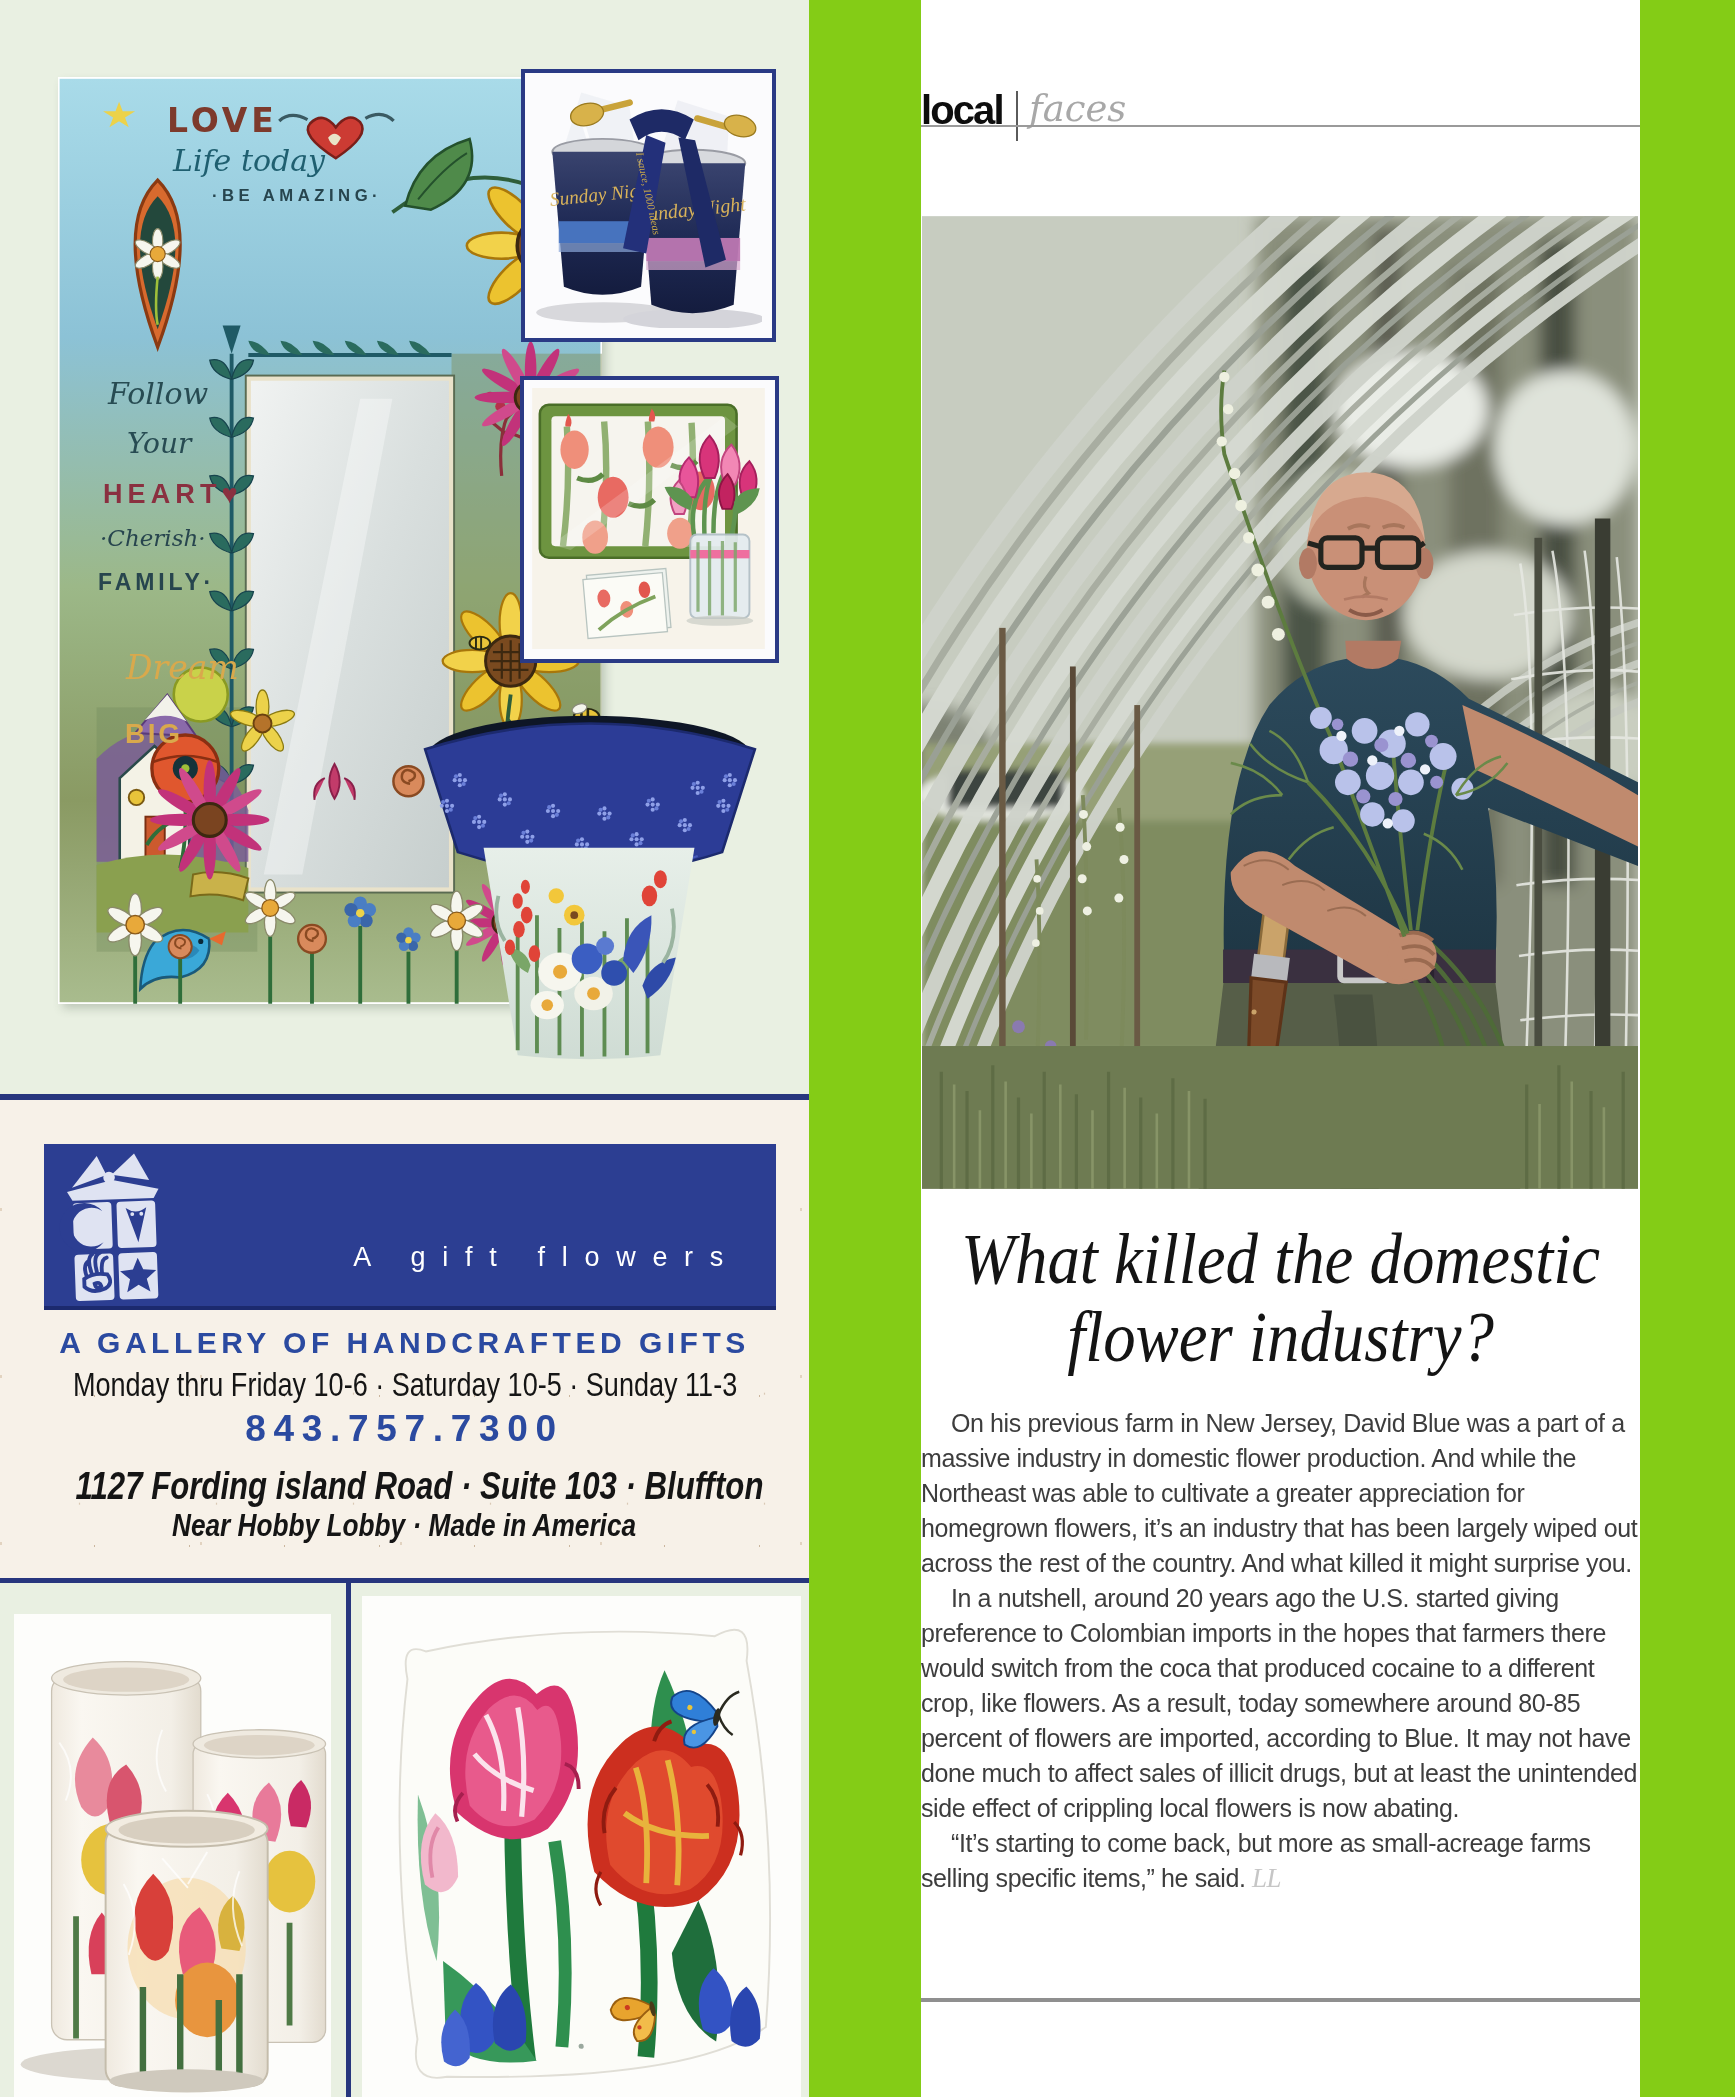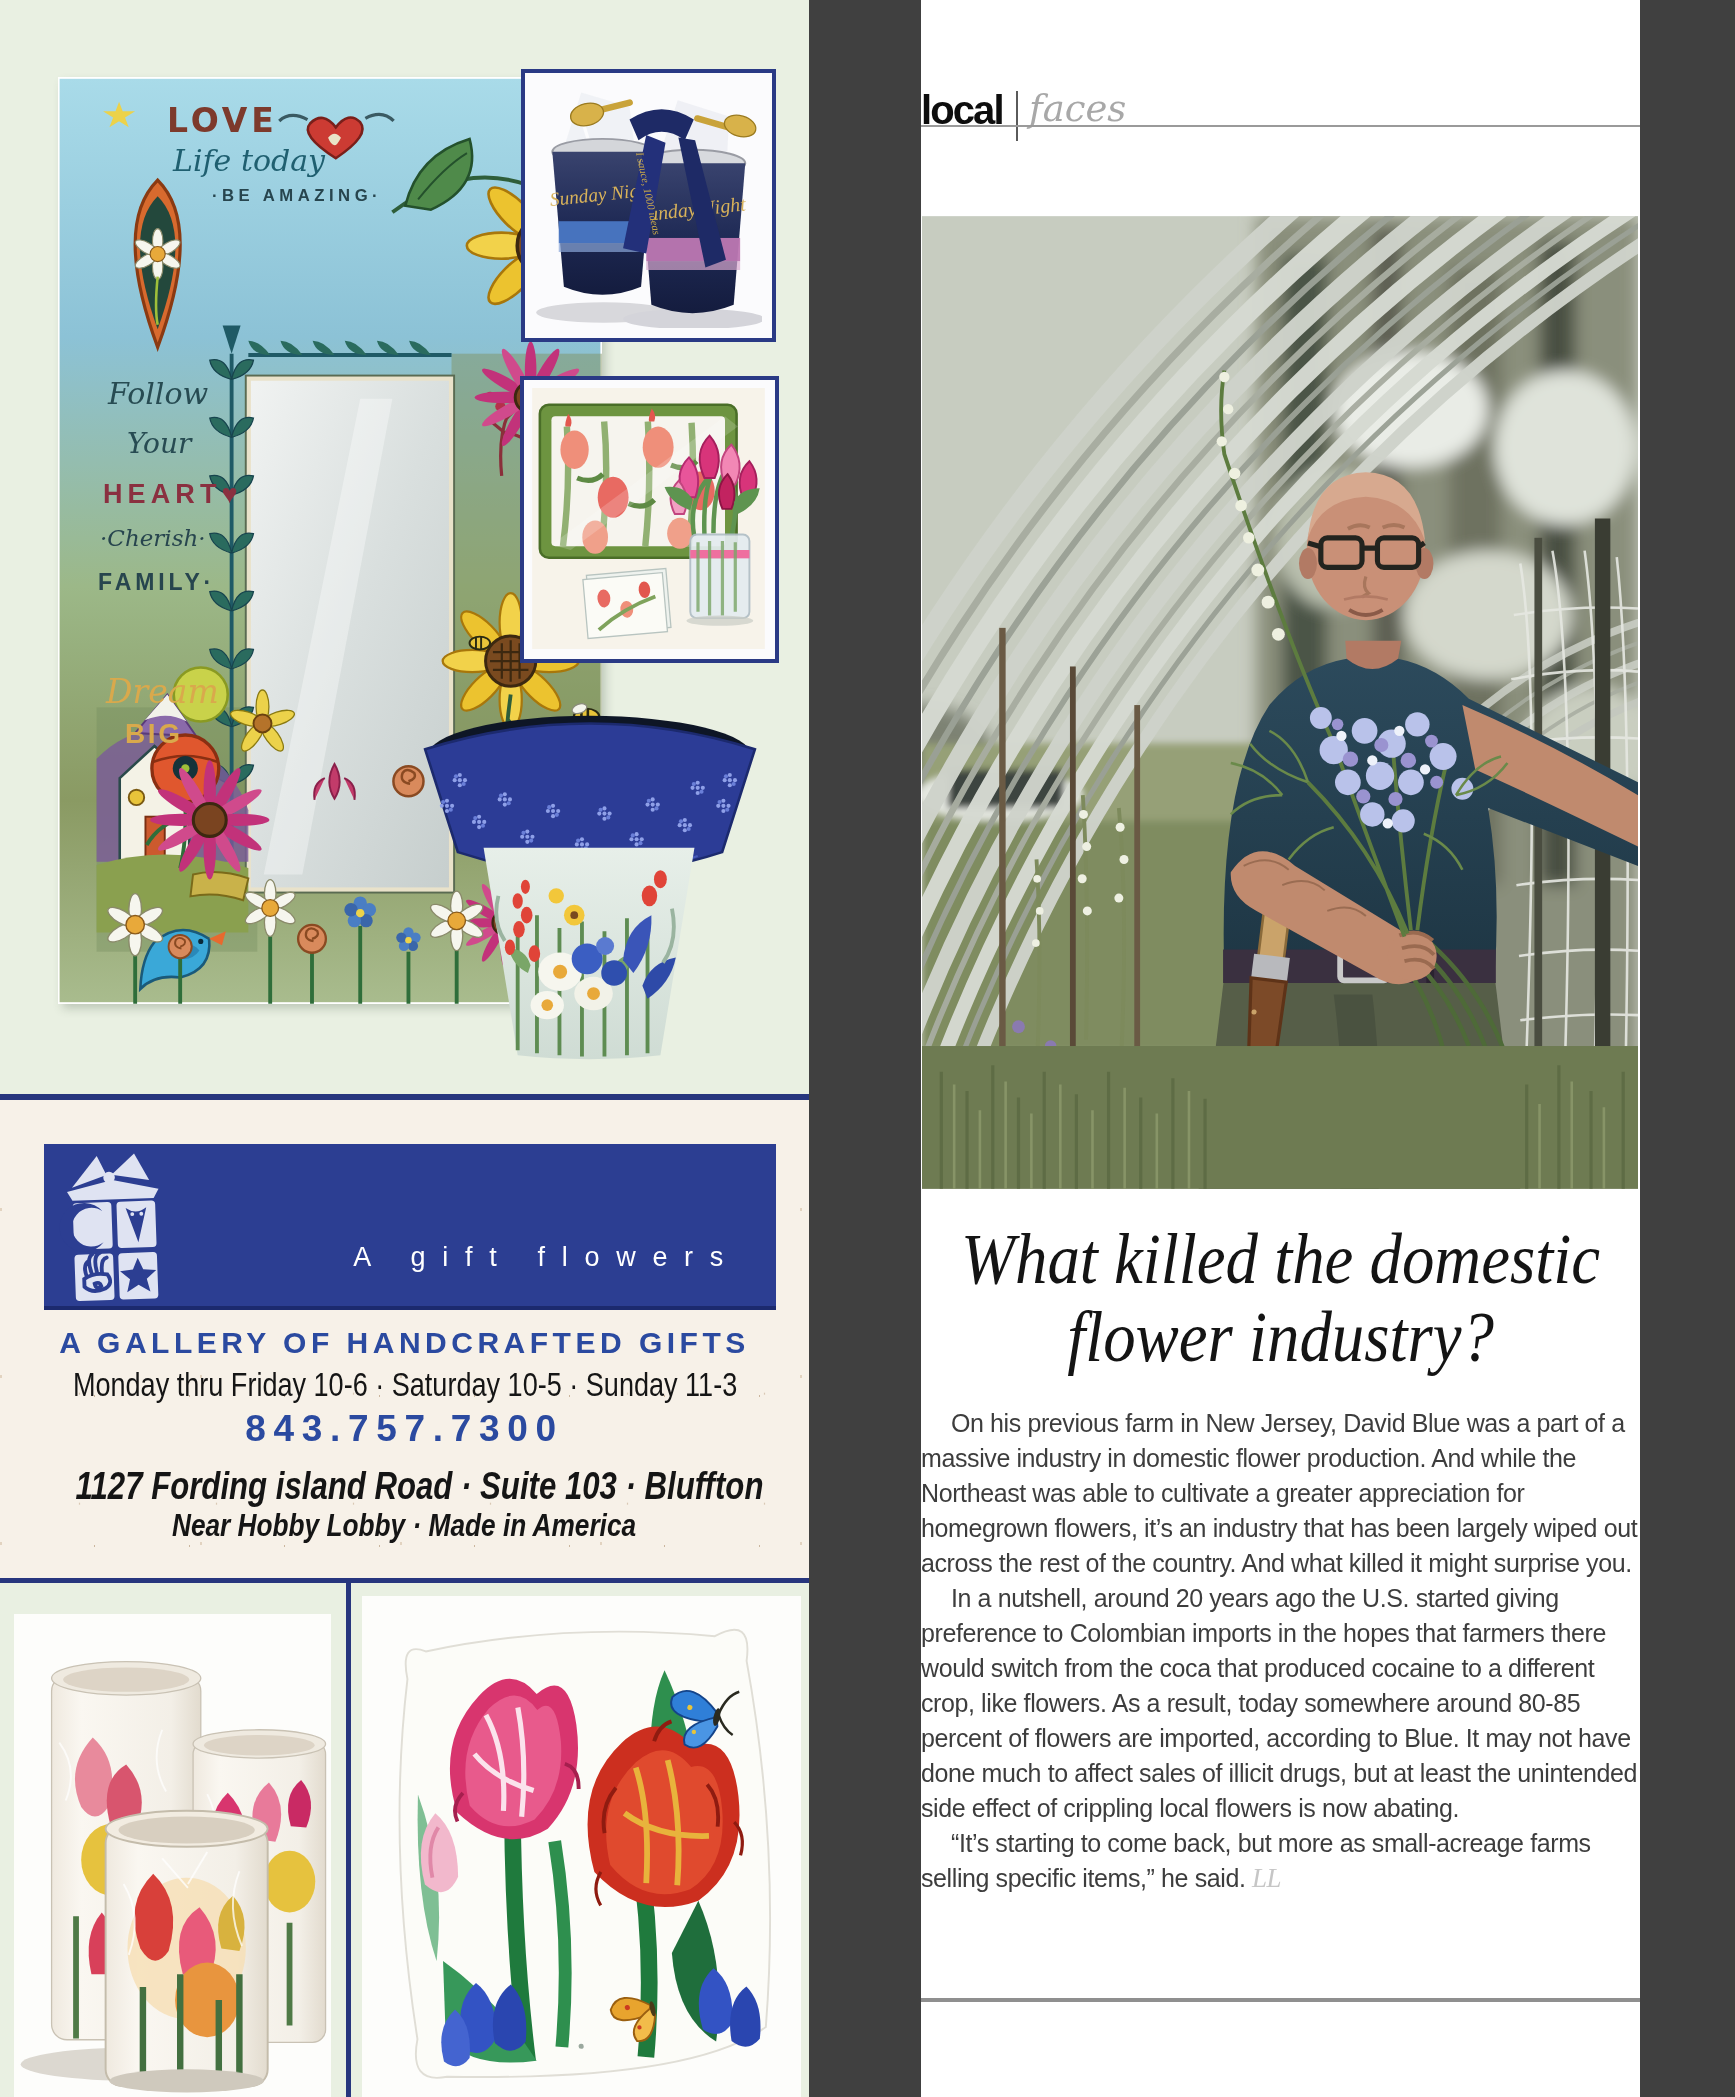--- a/index.html
+++ b/index.html
@@ -1,38 +1,38 @@
 <!DOCTYPE html>
 <html style="font-size:10.3px"><head>
 <meta charset="utf-8">
 <style>
   * { box-sizing: border-box; }
   html,body { margin:0; padding:0; background:#ffffff; }
-  .page { position:relative; width:1736px; height:2097px; background:#404040; overflow:hidden;
+  .page { position:relative; width:1736px; height:2097px; background:#84cc16; overflow:hidden;
           font-family:"Liberation Sans", sans-serif; }
 
   
   .ad-col { position:absolute; left:0; top:0; width:809px; height:2097px; background:#e9f0e2; }
   .navy-rule { position:absolute; left:0; width:809px; height:5.8px; background:#27367e; }
   .photo-frame { position:absolute; border:4.5px solid #2a3a85; background:#fbfbfd; padding:8.4px; }
   .photo-frame svg { display:block; }
 
   .mirror { position:absolute; left:58px; top:77px; width:544px; height:927px;
             box-shadow:3.9px 5.1px 9px rgba(60,80,60,.25); }
   .mirror svg { position:absolute; left:0; top:0; }
   .mtext { position:absolute; line-height:1; white-space:nowrap; }
   .m-love    { left:109px; top:27px;  font-size:33px; font-weight:bold; letter-spacing:3.9px; color:#7d3a2c; font-family:"DejaVu Sans",sans-serif;}
   .m-life    { left:115px; top:69px; font-size:30px; font-style:italic; color:#1f5f70; font-family:"DejaVu Serif",serif;}
   .m-amazing { left:108px; top:111px; font-size:16.7px; letter-spacing:4.5px; color:#27454e; font-weight:bold;margin-left:46px;}
   .m-follow  { left:50px;  top:302px; font-size:30px; font-style:italic; color:#274b52; font-family:"DejaVu Serif",serif;}
   .m-your    { left:69px; top:353px; font-size:28px; font-style:italic; color:#274b52; font-family:"DejaVu Serif",serif;}
   .m-heart   { left:45px;  top:404px; font-size:27px; font-weight:bold; letter-spacing:5.1px; color:#8a3040;}
   .m-cherish { left:42px;  top:450px; font-size:23px; font-style:italic; color:#27454e; font-family:"DejaVu Serif",serif;}
   .m-family  { left:40px;  top:494px; font-size:23px; letter-spacing:3.9px; color:#27454e; font-weight:bold;}
-  .m-dream   { left:48px; top:574px; font-size:33px; font-style:italic; color:#d9a94c; font-family:"DejaVu Serif",serif;margin-top:24px;}
+  .m-dream   { left:68px; top:574px; font-size:33px; font-style:italic; color:#d9a94c; font-family:"DejaVu Serif",serif;}
   .m-big     { left:67px; top:619px; font-size:28px; font-weight:bold; letter-spacing:2.6px; color:#d9a94c;margin-top:24px;}
 
   .ad-info { position:absolute; left:0; top:1100px; width:809px; height:478px;
              background-color:#f7f1e8;
              background-image:radial-gradient(#d9c8b4 1px, transparent 1.2px),
                               radial-gradient(#cbb69e 0.8px, transparent 0.9px),
                               radial-gradient(#e2d3c0 1.3px, transparent 1.4px);
              background-size:137px 110px, 95px 150px, 200px 167px;
              background-position:11px 18.7px, 47px 71px, 101px 26px; }
   .banner { position:absolute; left:44px; top:44px; width:732px; height:166px; background:#2c3e92;

